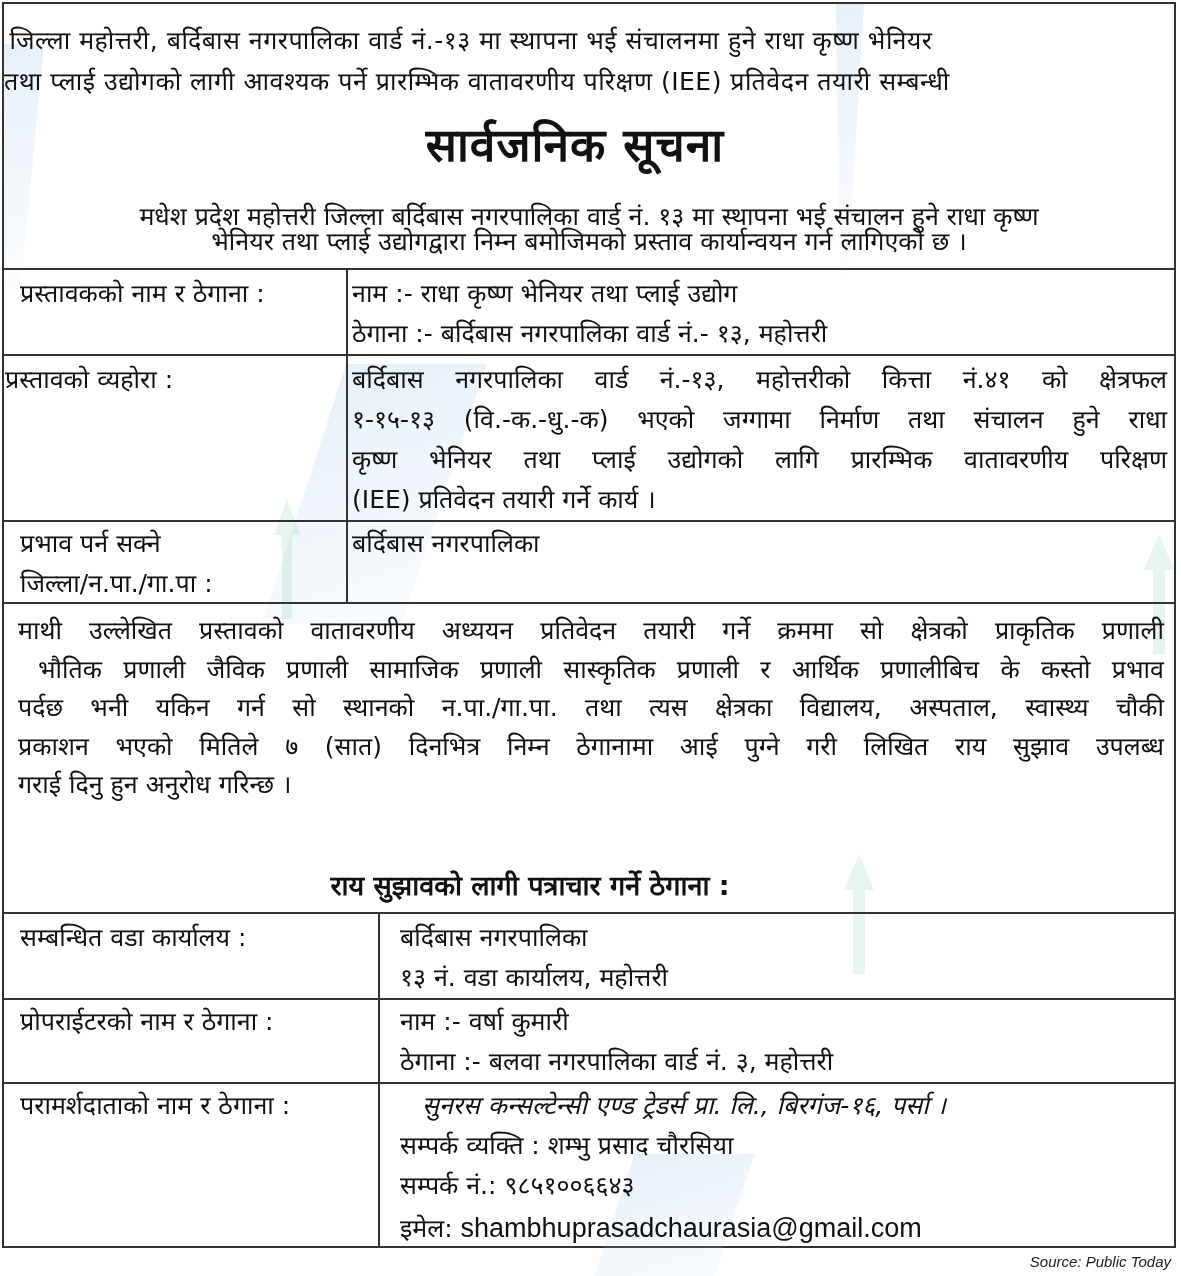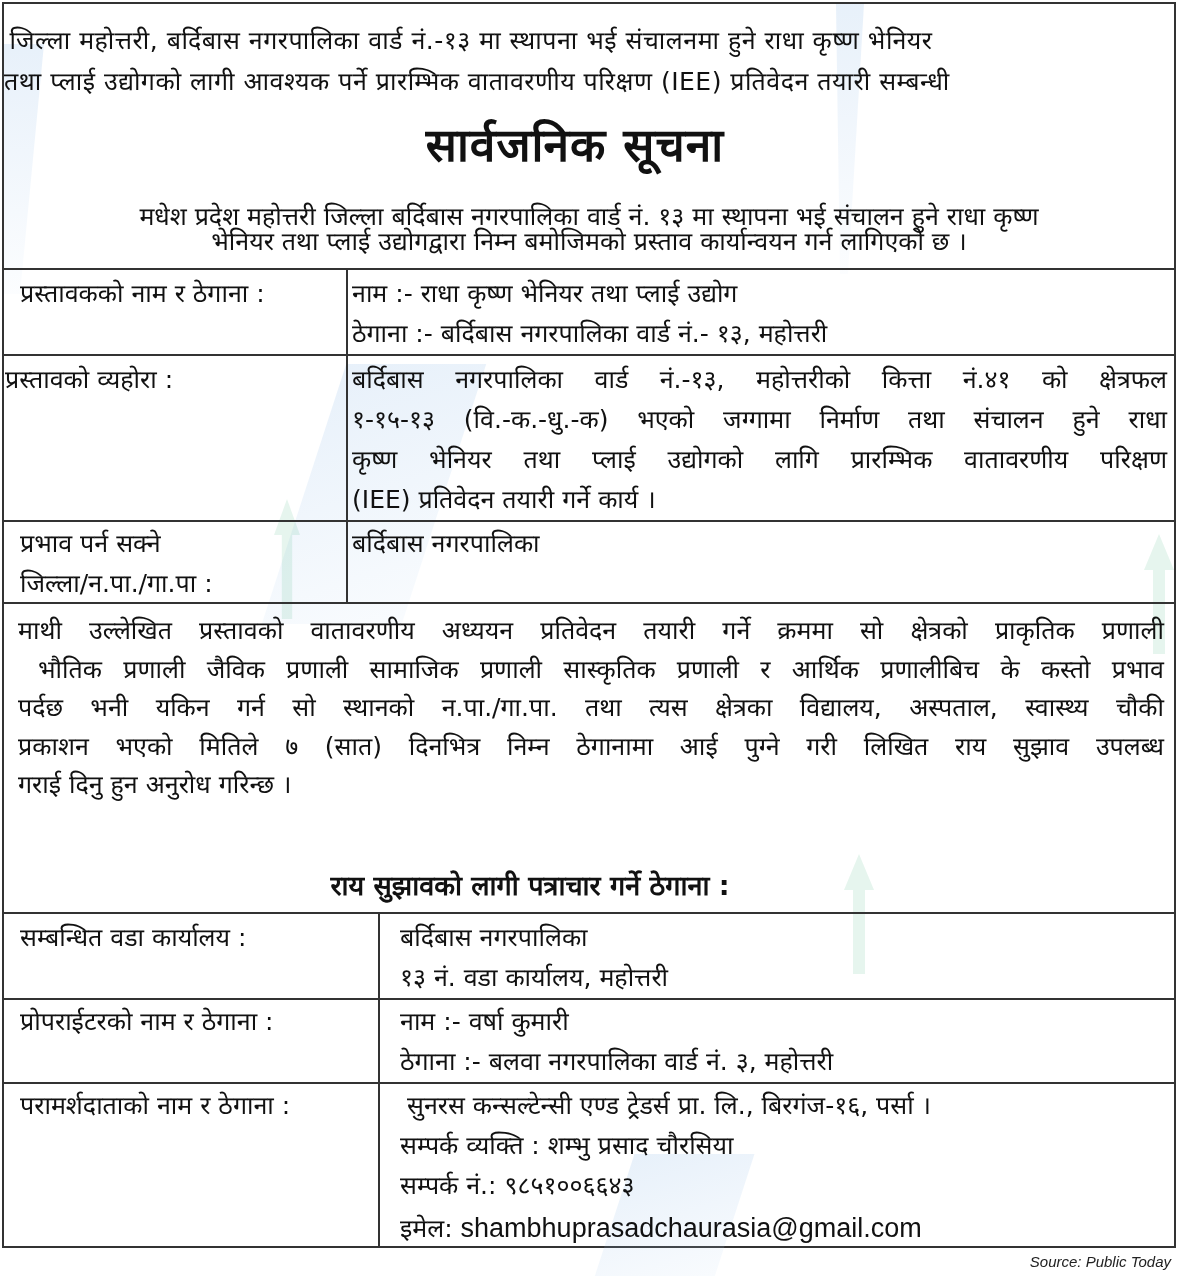--- a/index.html
+++ b/index.html
@@ -118,21 +118,21 @@
 
   <div>
     <div class="cell-text" style="left:16px; top:1000px;">प्रोपराईटरको नाम र ठेगाना :</div>
     <div class="cell-text" style="left:396px; top:1000px;">नाम :- वर्षा कुमारी</div>
     <div class="cell-text" style="left:396px; top:1040px;">ठेगाना :- बलवा नगरपालिका वार्ड नं. ३, महोत्तरी</div>
   </div>
   <div class="hline" style="top:1078px;"></div>
 
   <div>
     <div class="cell-text" style="left:16px; top:1084px;">परामर्शदाताको नाम र ठेगाना :</div>
-    <div class="cell-text" style="left:403px; top:1084px;">सुनरस कन्सल्टेन्सी एण्ड ट्रेडर्स प्रा. लि., बिरगंज-१६, पर्सा ।</div>
+    <div class="cell-text" style="left:418px; top:1084px;font-style:italic;">सुनरस कन्सल्टेन्सी एण्ड ट्रेडर्स प्रा. लि., बिरगंज-१६, पर्सा ।</div>
     <div class="cell-text" style="left:396px; top:1124px;">सम्पर्क व्यक्ति : शम्भु प्रसाद चौरसिया</div>
     <div class="cell-text" style="left:396px; top:1164px;">सम्पर्क नं.: ९८५१००६६४३</div>
     <div class="cell-text" style="left:396px; top:1206px;">
       <span>इमेल:</span>
       <span class="email">shambhuprasadchaurasia@gmail.com</span>
     </div>
   </div>
 </div>
 
 <div class="source">Source: Public Today</div>

